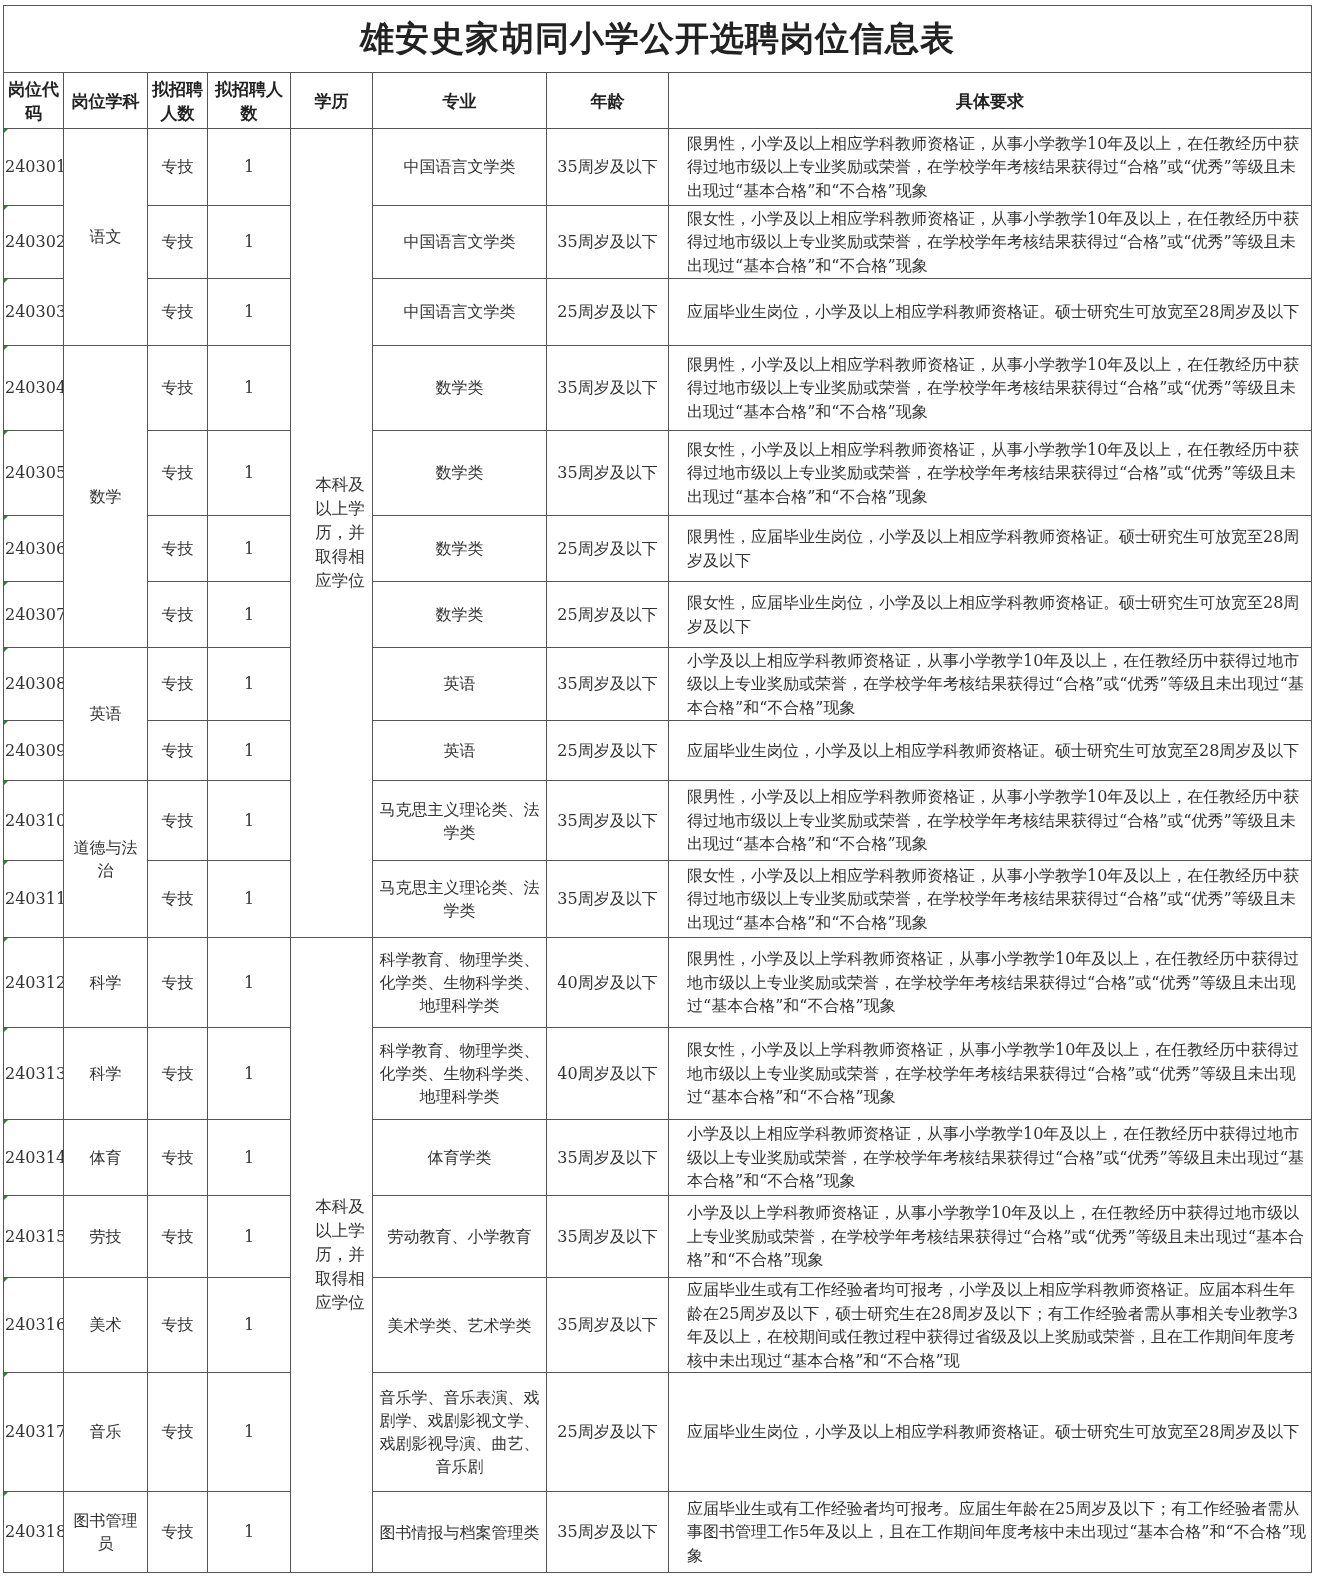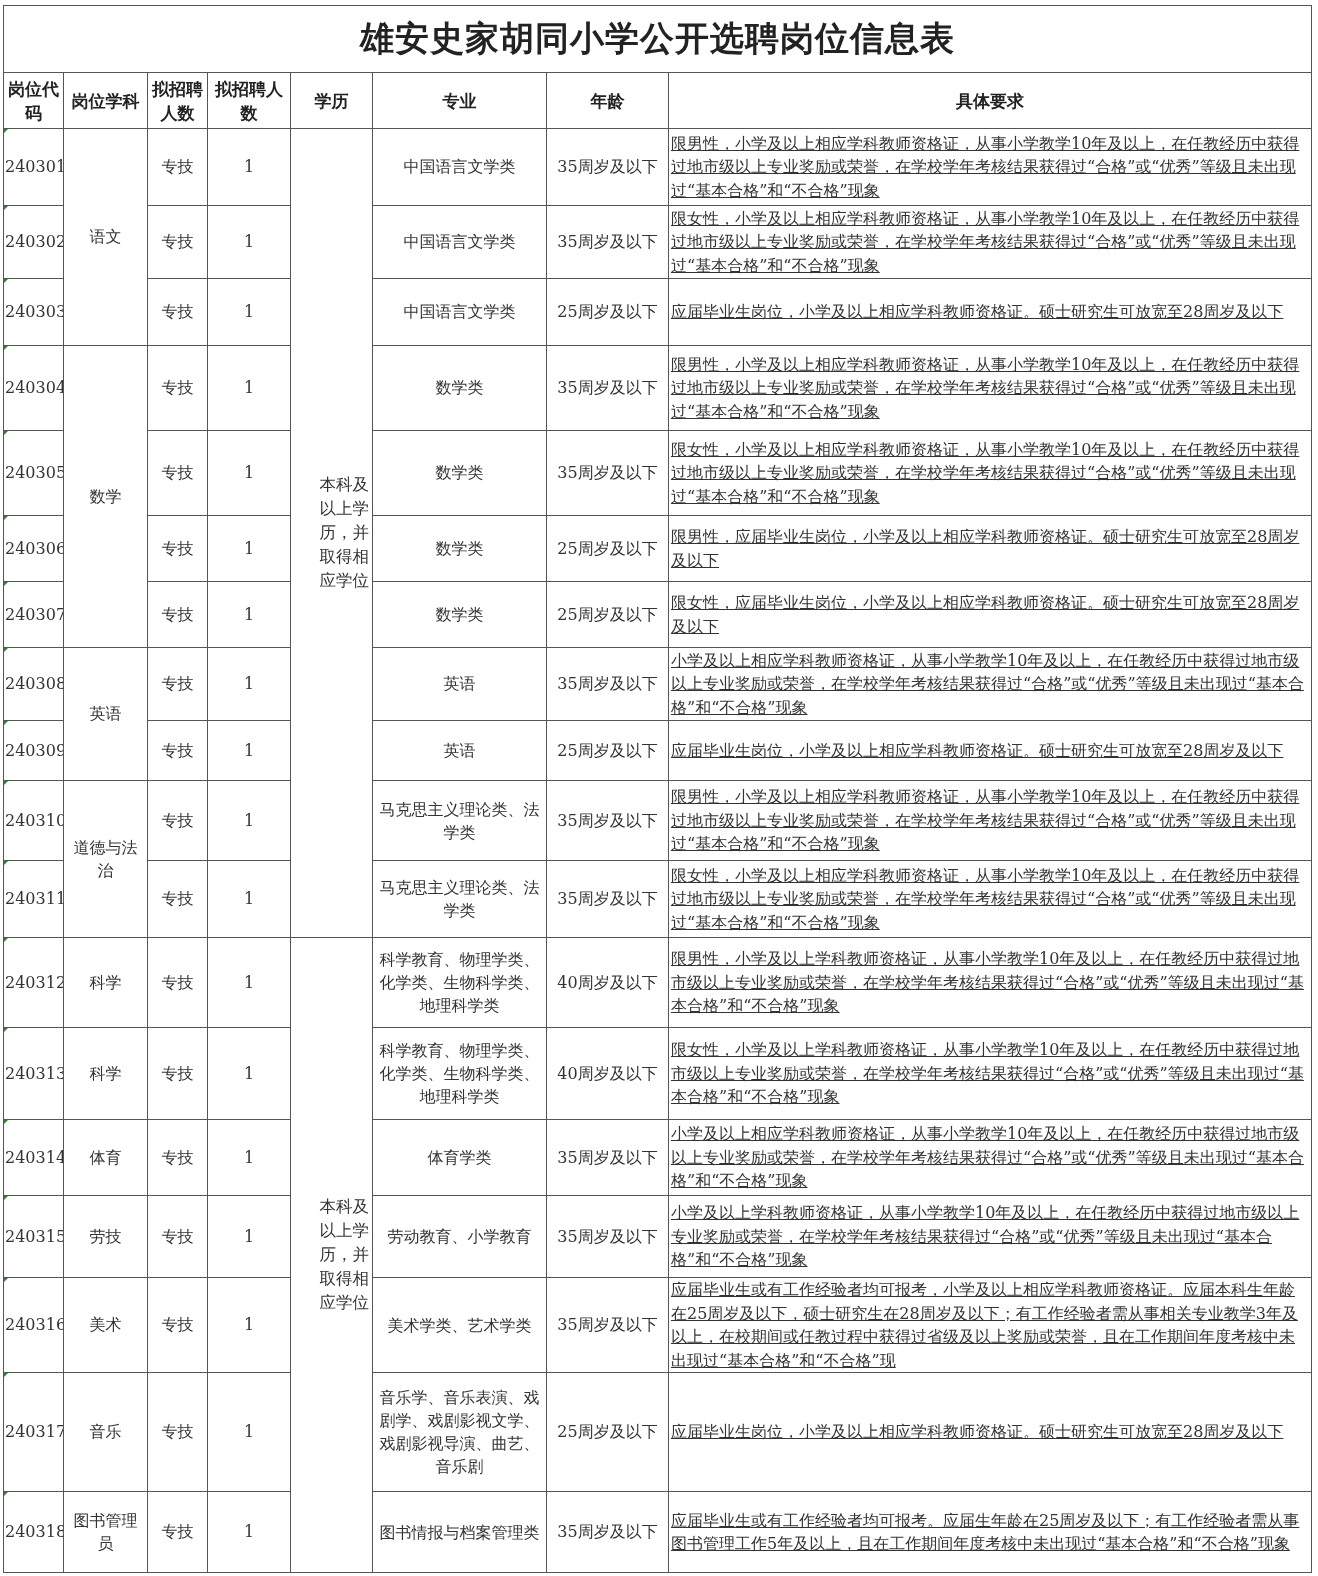--- a/index.html
+++ b/index.html
@@ -8,22 +8,22 @@
   .sheet { position: absolute; left: 3px; top: 5px; width: 1308px; }
   table { border-collapse: collapse; table-layout: fixed; width: 1308px; }
   td, th { border: 1.5px solid #555; padding: 0 3px; vertical-align: middle; overflow: hidden; }
   .title-cell { height: 66px; text-align: center; font-size: 34px; font-weight: bold;
                 font-family: "DejaVu Sans", "Liberation Sans", sans-serif; letter-spacing: 1px; color: #222; }
   th { font-family: "DejaVu Sans", "Liberation Sans", sans-serif; font-weight: bold; font-size: 17px;
        line-height: 24px; text-align: center; color: #222; height: 55px; }
   td { font-size: 16px; line-height: 23.5px; }
   .c { text-align: center; }
   .code { text-align: left; padding-left: 1px; font-size: 16px; }
-  .req { text-align: left; font-size: 16px; line-height: 23.5px; padding-left: 2px; padding-right: 2px; text-decoration: underline; }
-  .edu { text-align: right; padding-left: 20px; font-size: 16.5px; line-height: 24px; }
+  .req { text-align: left; font-size: 16px; line-height: 23.5px; padding-left: 18px; padding-right: 2px; }
+  .edu { text-align: center; padding-left: 20px; font-size: 16.5px; line-height: 24px; }
   .tight { line-height: 23px; margin-top: 45px; }
   .corner { position: relative; }
   .corner::before { content: ""; position: absolute; left: 0; top: 0; width: 0; height: 0;
                     border-top: 4px solid #2a8a2a; border-right: 4px solid transparent; }
 </style>
 </head>
 <body>
 
 <div class="sheet">
 <table>

